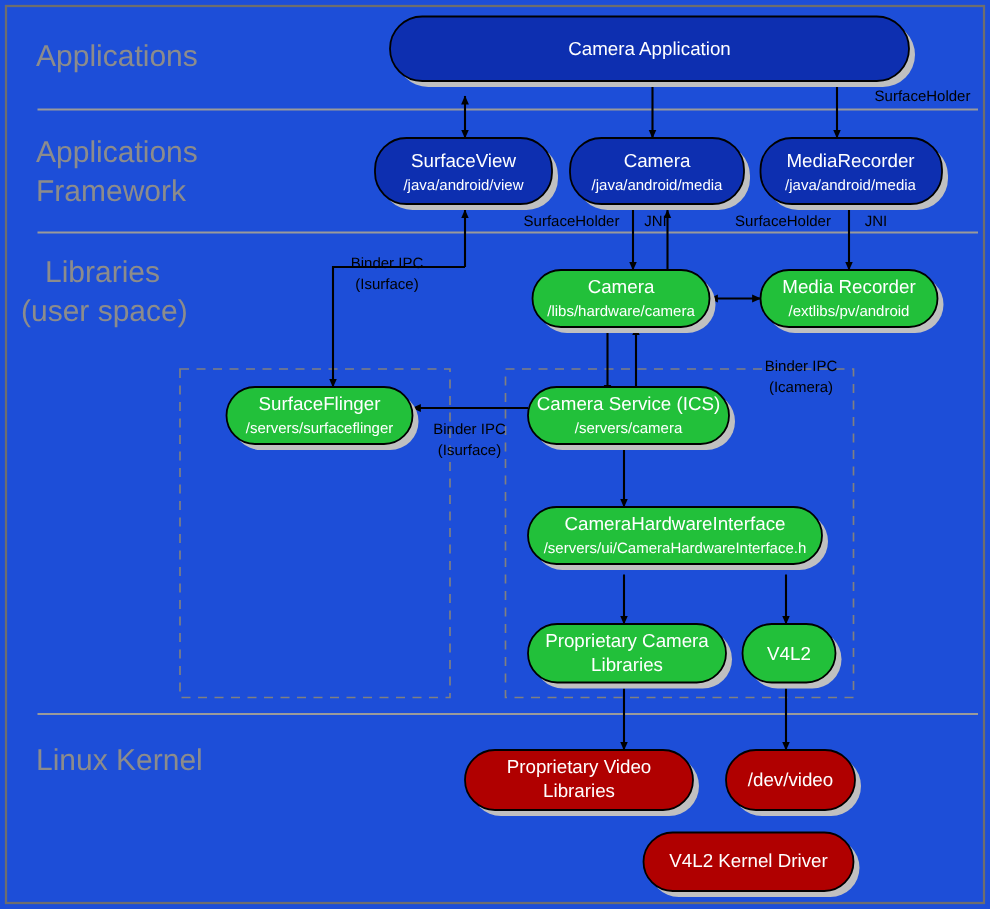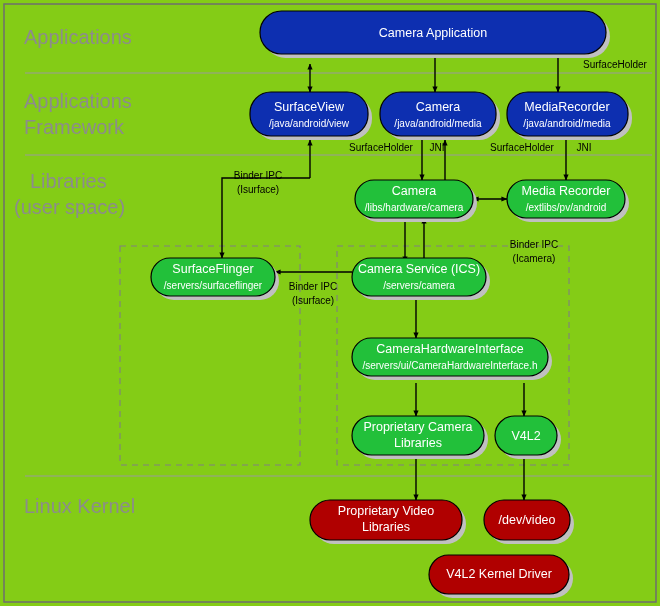--- a/index.html
+++ b/index.html
@@ -6,21 +6,21 @@
   html, body {
     margin: 0;
     padding: 0;
     background: #ffffff;
     font-family: "Liberation Sans", sans-serif;
   }
   #diagram-root {
     position: relative;
     width: 660px;
     height: 606px;
-    background: #84cc16;
+    background: #1d4ed8;
     overflow: hidden;
   }
   svg#diagram-svg {
     display: block;
     width: 660px;
     height: 606px;
   }
   .layer-label {
     font-family: "Liberation Sans", sans-serif;
     font-size: 20px;

